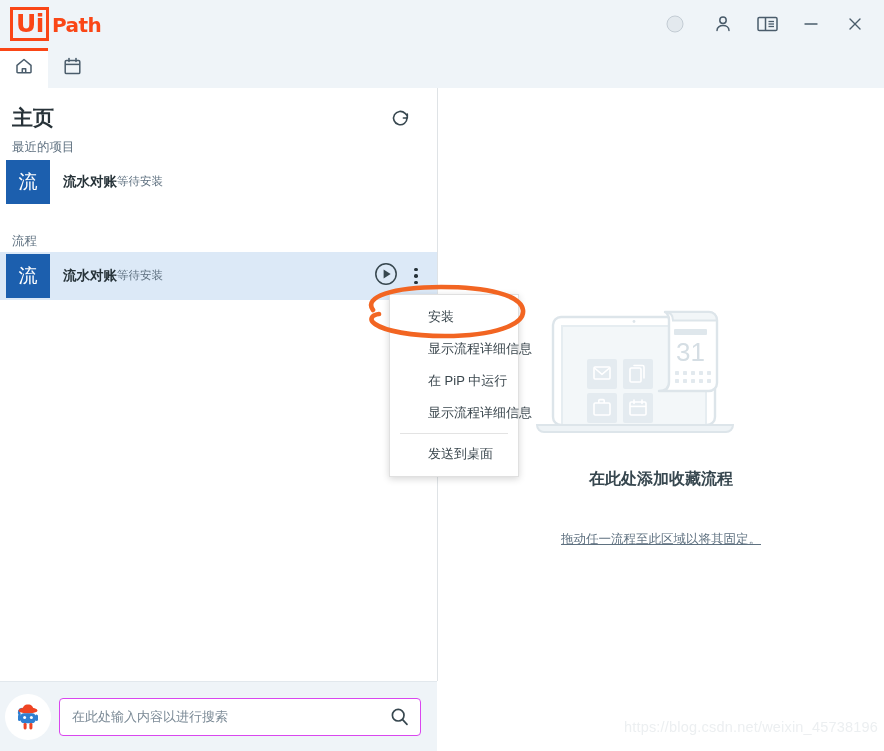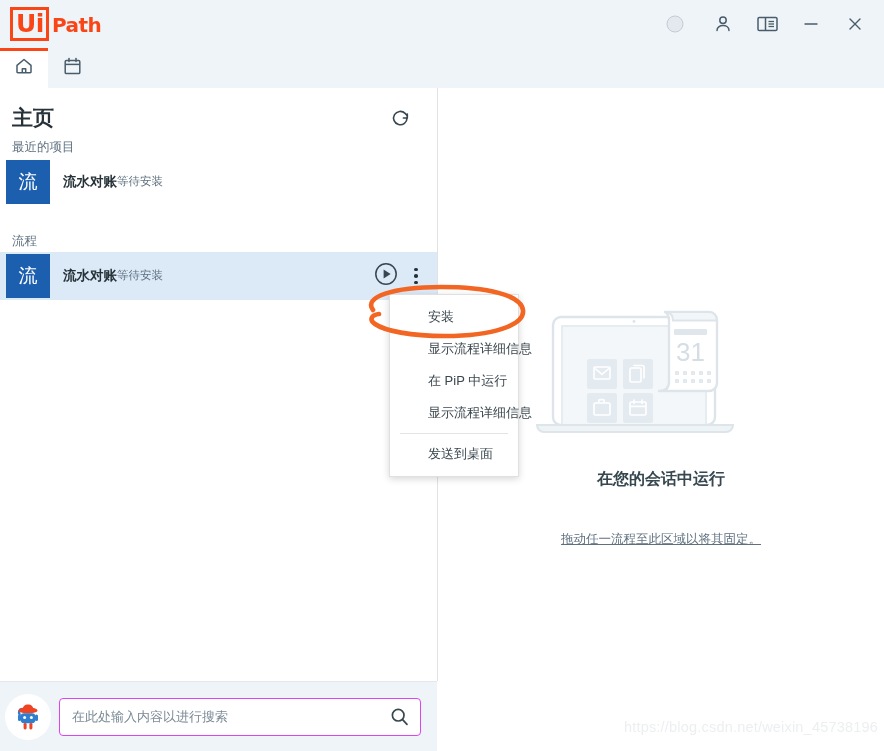--- a/index.html
+++ b/index.html
@@ -511,21 +511,21 @@
           <rect x="176" y="88" width="4" height="4" rx="0.7"></rect>
           <rect x="144" y="96" width="4" height="4" rx="0.7"></rect>
             <rect x="152" y="96" width="4" height="4" rx="0.7"></rect>
           <rect x="160" y="96" width="4" height="4" rx="0.7"></rect>
             <rect x="168" y="96" width="4" height="4" rx="0.7"></rect>
           <rect x="176" y="96" width="4" height="4" rx="0.7"></rect>
         </g>
       </svg>
     </div>
 
-    <div class="empty-title">在您的会话中运行</div>
+    <div class="empty-title">在此处添加收藏流程</div>
     <div class="empty-sub">拖动任一流程至此区域以将其固定。</div>
   </div>
 
   <div class="ctx-menu">
     <div class="ctx-item">安装</div>
     <div class="ctx-item">显示流程详细信息</div>
     <div class="ctx-item">在 PiP 中运行</div>
     <div class="ctx-item">显示流程详细信息</div>
     <div class="ctx-sep"></div>
     <div class="ctx-item">发送到桌面</div>

